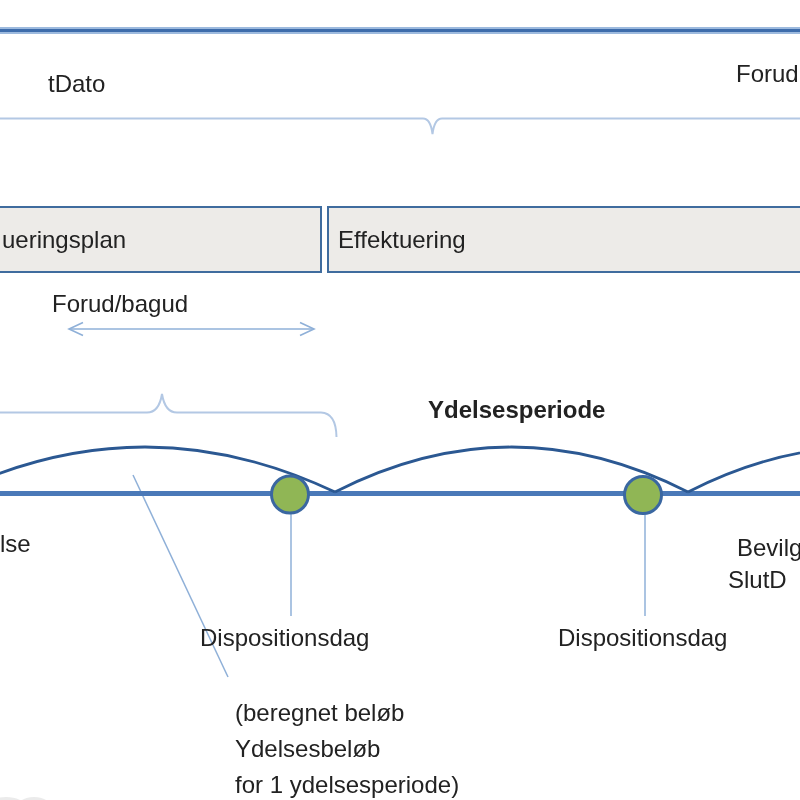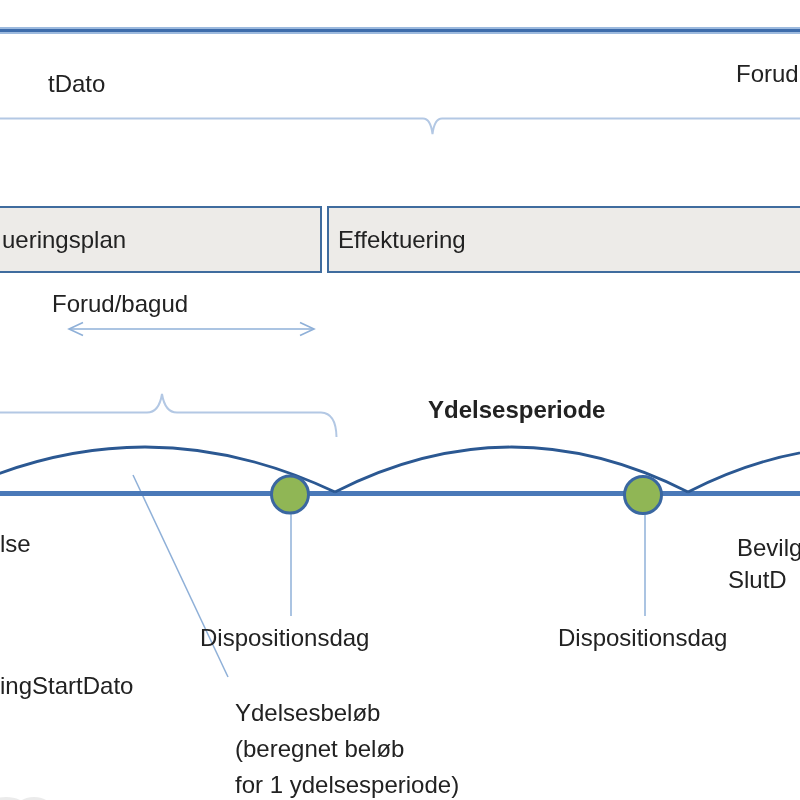--- a/index.html
+++ b/index.html
@@ -73,21 +73,20 @@
 
   <div class="lbl" style="left:52px;top:290px;">Forud/bagud</div>
   <div class="lbl" style="left:428px;top:396px;font-weight:bold;">Ydelsesperiode</div>
 
   <div class="lbl" style="left:0px;top:530px;">lse</div>
   <div class="lbl" style="left:737px;top:534px;">Bevilg</div>
   <div class="lbl" style="left:728px;top:566px;">SlutD</div>
 
   <div class="lbl" style="left:200px;top:624px;">Dispositionsdag</div>
   <div class="lbl" style="left:558px;top:624px;">Dispositionsdag</div>
-  <div class="lbl" style="left:0px;top:672px;">ingStartDato</div>
 
   <div class="lbl multiline" style="left:235px;top:695px;">
+    <div>(beregnet beløb</div>
     <div>Ydelsesbeløb</div>
-    <div>(beregnet beløb</div>
     <div>for 1 ydelsesperiode)</div>
   </div>
 
 </div>
 
 </body></html>

